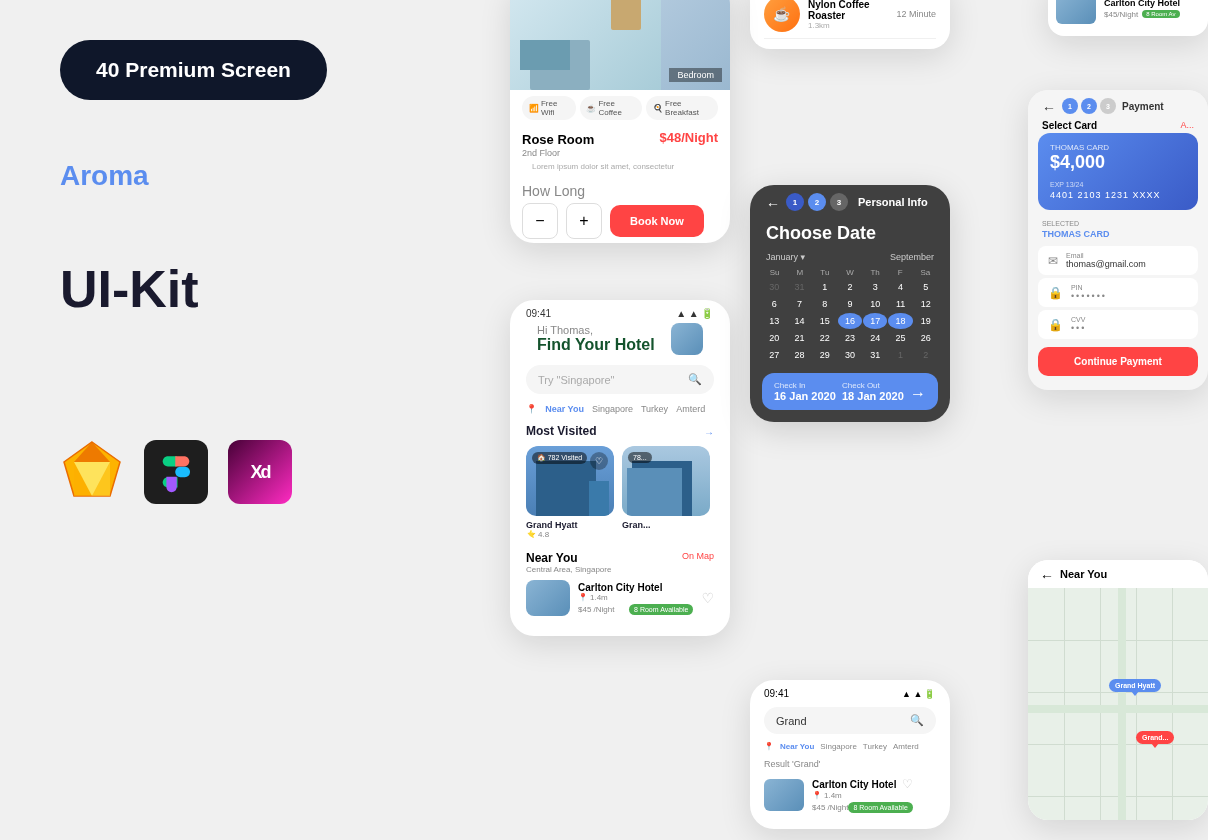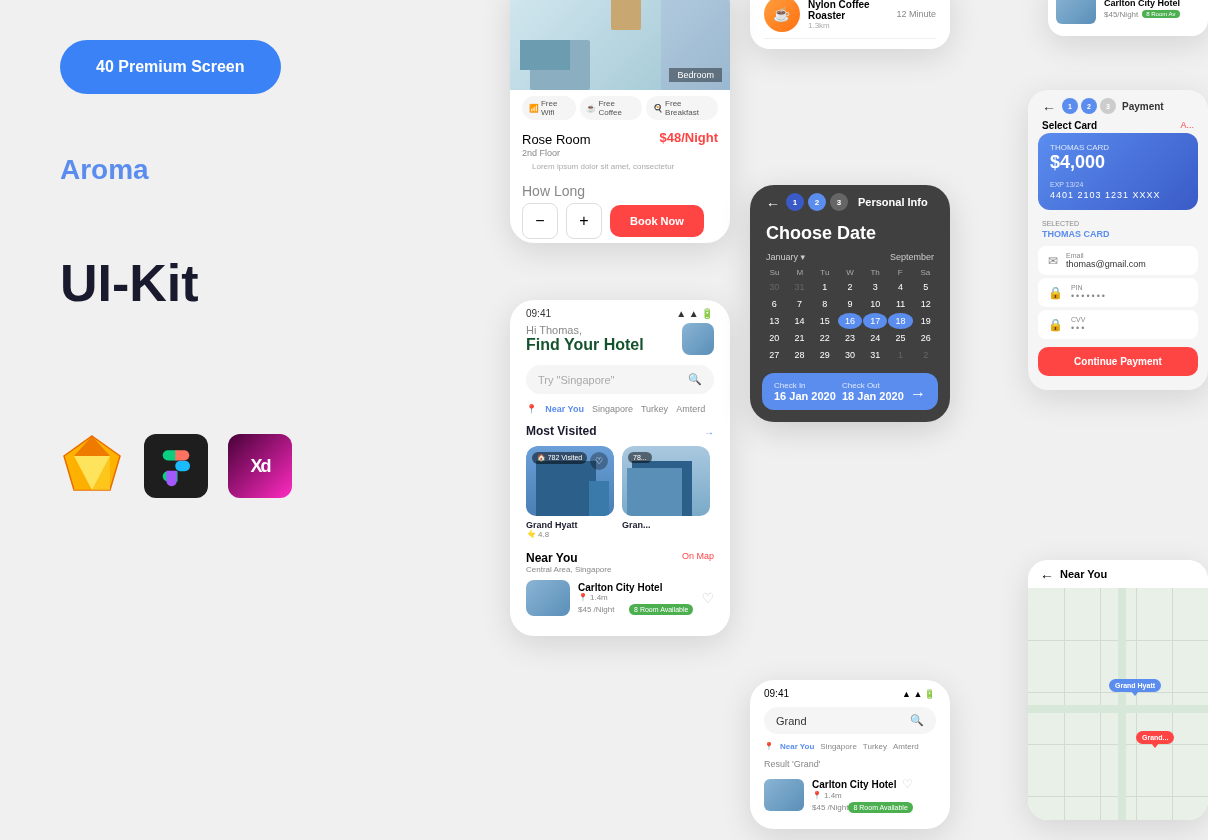--- a/index.html
+++ b/index.html
@@ -18,23 +18,23 @@
       left: 0; top: 0;
       width: 440px;
       height: 840px;
       display: flex;
       flex-direction: column;
       justify-content: flex-start;
       padding: 40px 60px;
     }
 
     .badge {
-      background: #3b82f6;
+      background: #0f172a;
       color: white;
-      font-size: 16px;
+      font-size: 21px;
       font-weight: 600;
       padding: 18px 36px;
       border-radius: 50px;
       display: inline-block;
       width: fit-content;
       margin-bottom: 280px;
     }
     .badge strong { font-weight: 800; }
 
     .brand-name {
@@ -277,21 +277,21 @@
       border-radius: 12px;
       padding: 3px 7px;
       font-size: 8px;
       color: #555;
       display: flex;
       align-items: center;
       gap: 2px;
     }
 
     .room-info { padding: 4px 12px; }
-    .room-name { font-size: 13px; font-weight: 400; }
+    .room-name { font-size: 13px; font-weight: 700; }
     .room-price { font-size: 13px; font-weight: 700; color: #ff4444; float: right; }
     .room-floor { font-size: 9px; color: #888; }
     .room-desc { font-size: 8px; color: #aaa; margin: 4px 10px; }
 
     .how-long { padding: 4px 12px; }
     .how-long-label { font-size: 14px; color: #888; margin-bottom: 4px; }
 
     .duration-control {
       display: flex;
       align-items: center;
@@ -816,21 +816,21 @@
       </div>
     </div>
   </div>
 
   <div class="phone-main">
     <div class="phone-status-bar">
       <span>09:41</span>
       <span>▲ ▲ 🔋</span>
     </div>
 
-    <div style="display:flex;justify-content:space-between;align-items:center;padding:0 16px 4px;">
+    <div style="display:flex;justify-content:space-between;align-items:center;padding:0 27px 4px;">
       <div class="phone-greeting" style="padding:0;">
         <div class="greeting-sub">Hi Thomas,</div>
         <div class="greeting-main">Find Your Hotel</div>
       </div>
       <div style="width:32px;height:32px;border-radius:8px;background:linear-gradient(135deg,#8ab4d4,#5a8fb8);"></div>
     </div>
 
     <div class="phone-search">
       <span>Try "Singapore"</span>
       <span>🔍</span>

